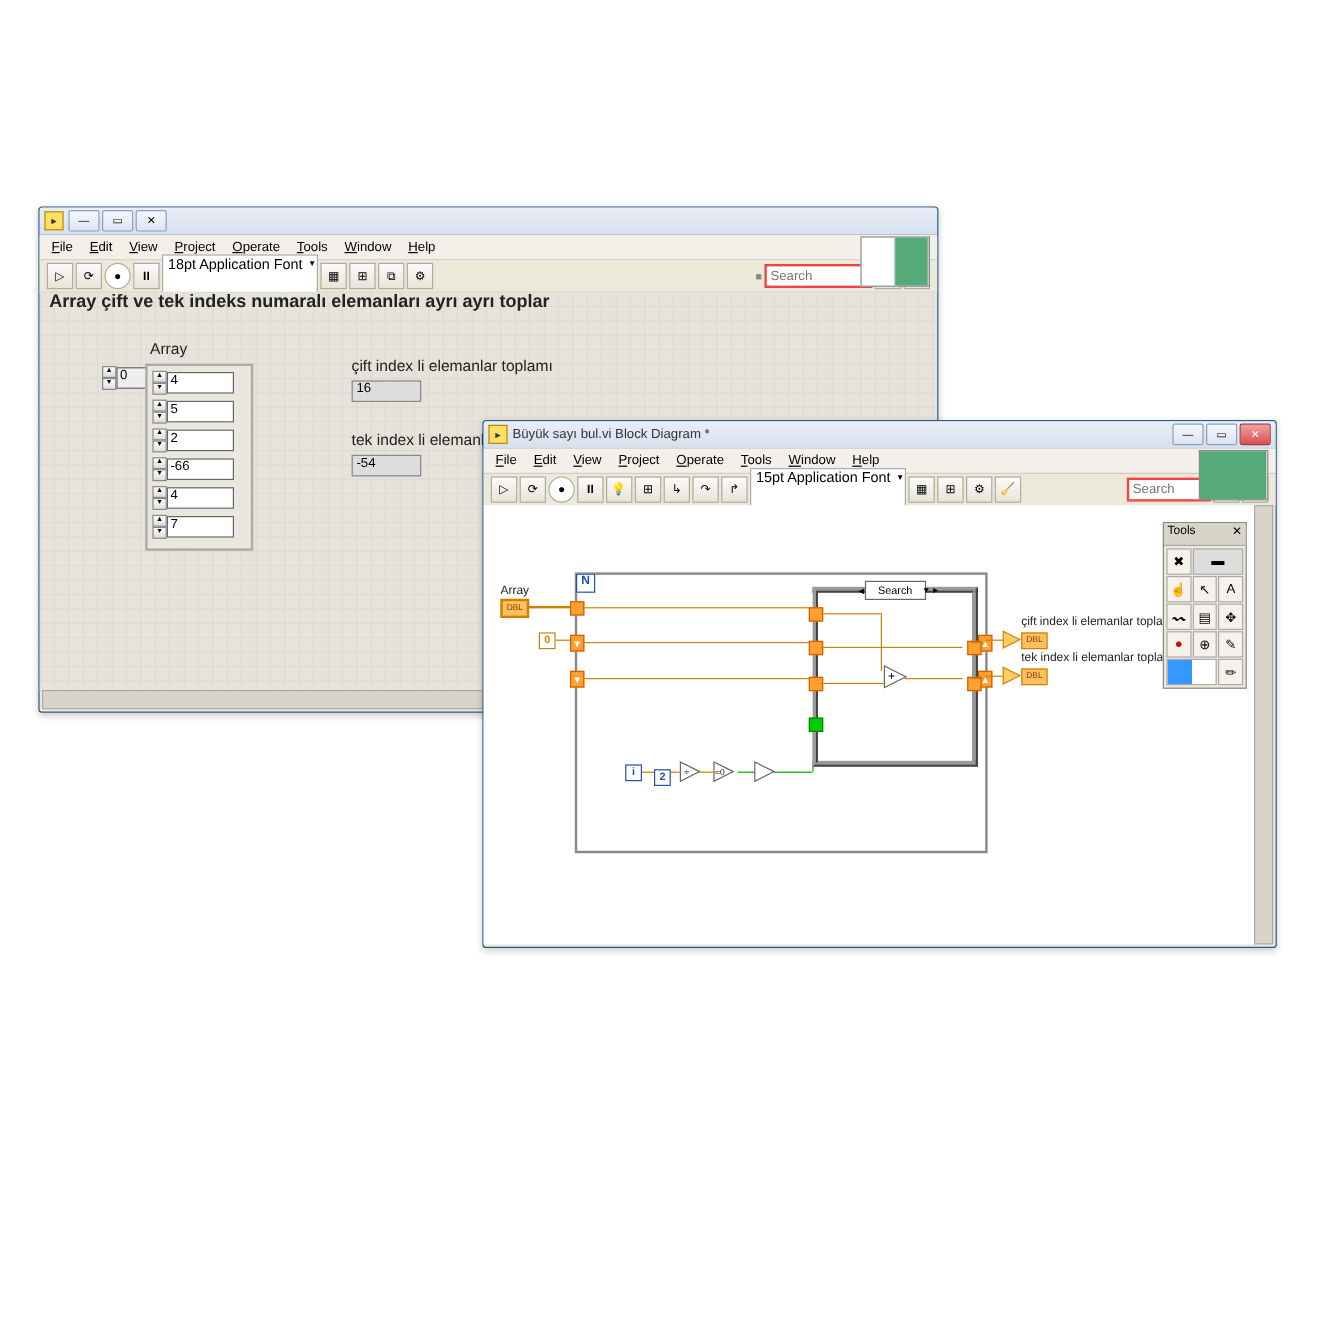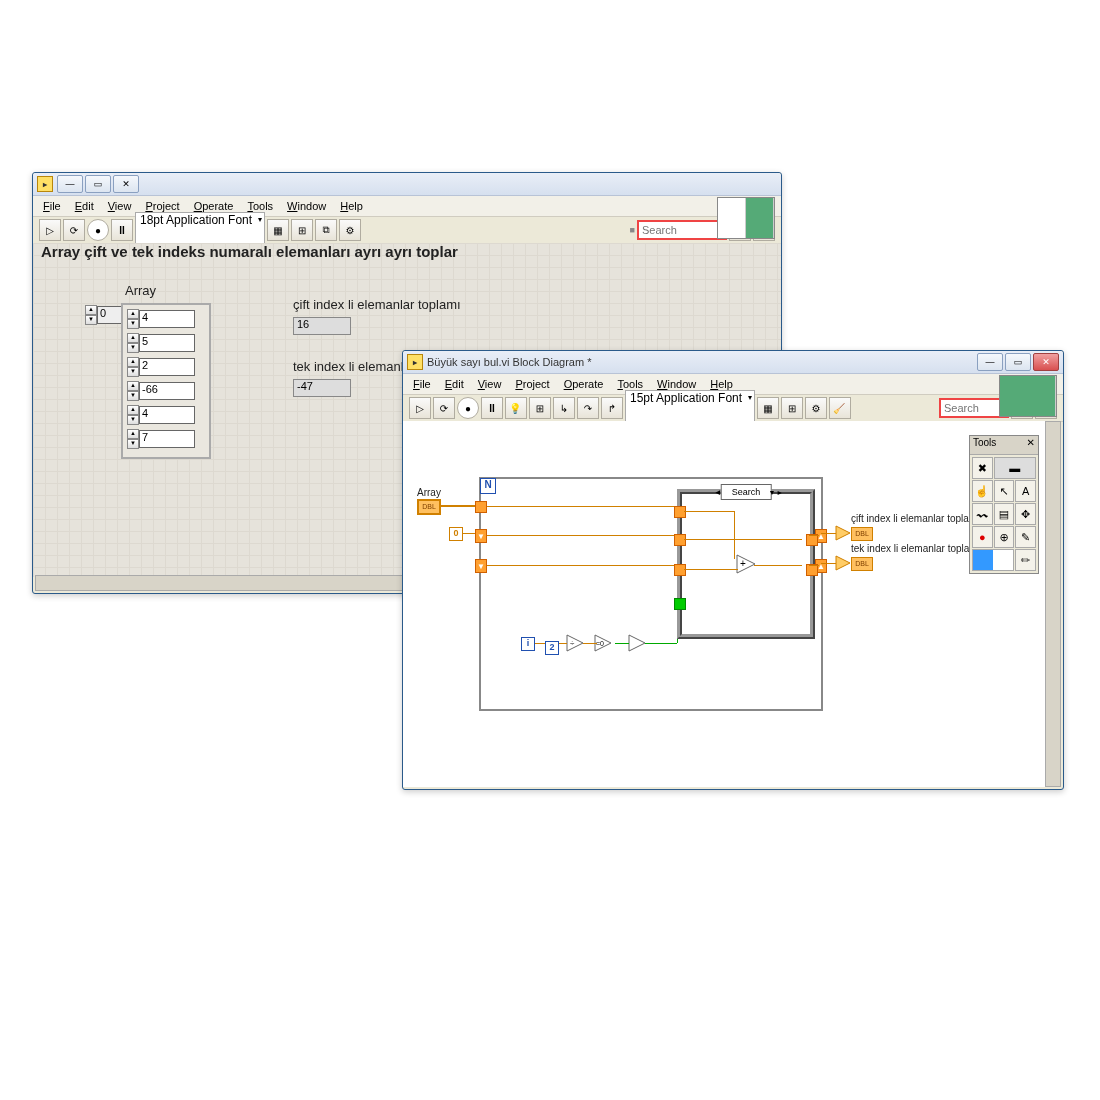--- a/index.html
+++ b/index.html
@@ -150,21 +150,21 @@
             <div class="spinbtns">
               <div class="spinud">▲</div>
               <div class="spinud">▼</div>
             </div>
             <div class="numfield">7</div>
           </div>
       </div>
       <div class="label" style="left:260px;top:54px">çift index li elemanlar toplamı</div>
       <div class="indfield" style="left:260px;top:74px">16</div>
       <div class="label" style="left:260px;top:116px">tek index li elemanlar toplamı</div>
-      <div class="indfield" style="left:260px;top:136px">-47</div>
+      <div class="indfield" style="left:260px;top:136px">-54</div>
     </div>
   </div>
   <div class="scrollbar"></div>
 </div>
 
 <div class="window" style="left:402px;top:350px;width:660px;height:438px">
   <div class="titlebar">
     <div class="ticon">▸</div>
     <div class="title-text">Büyük sayı bul.vi Block Diagram *</div>
     <div class="winbtns">

